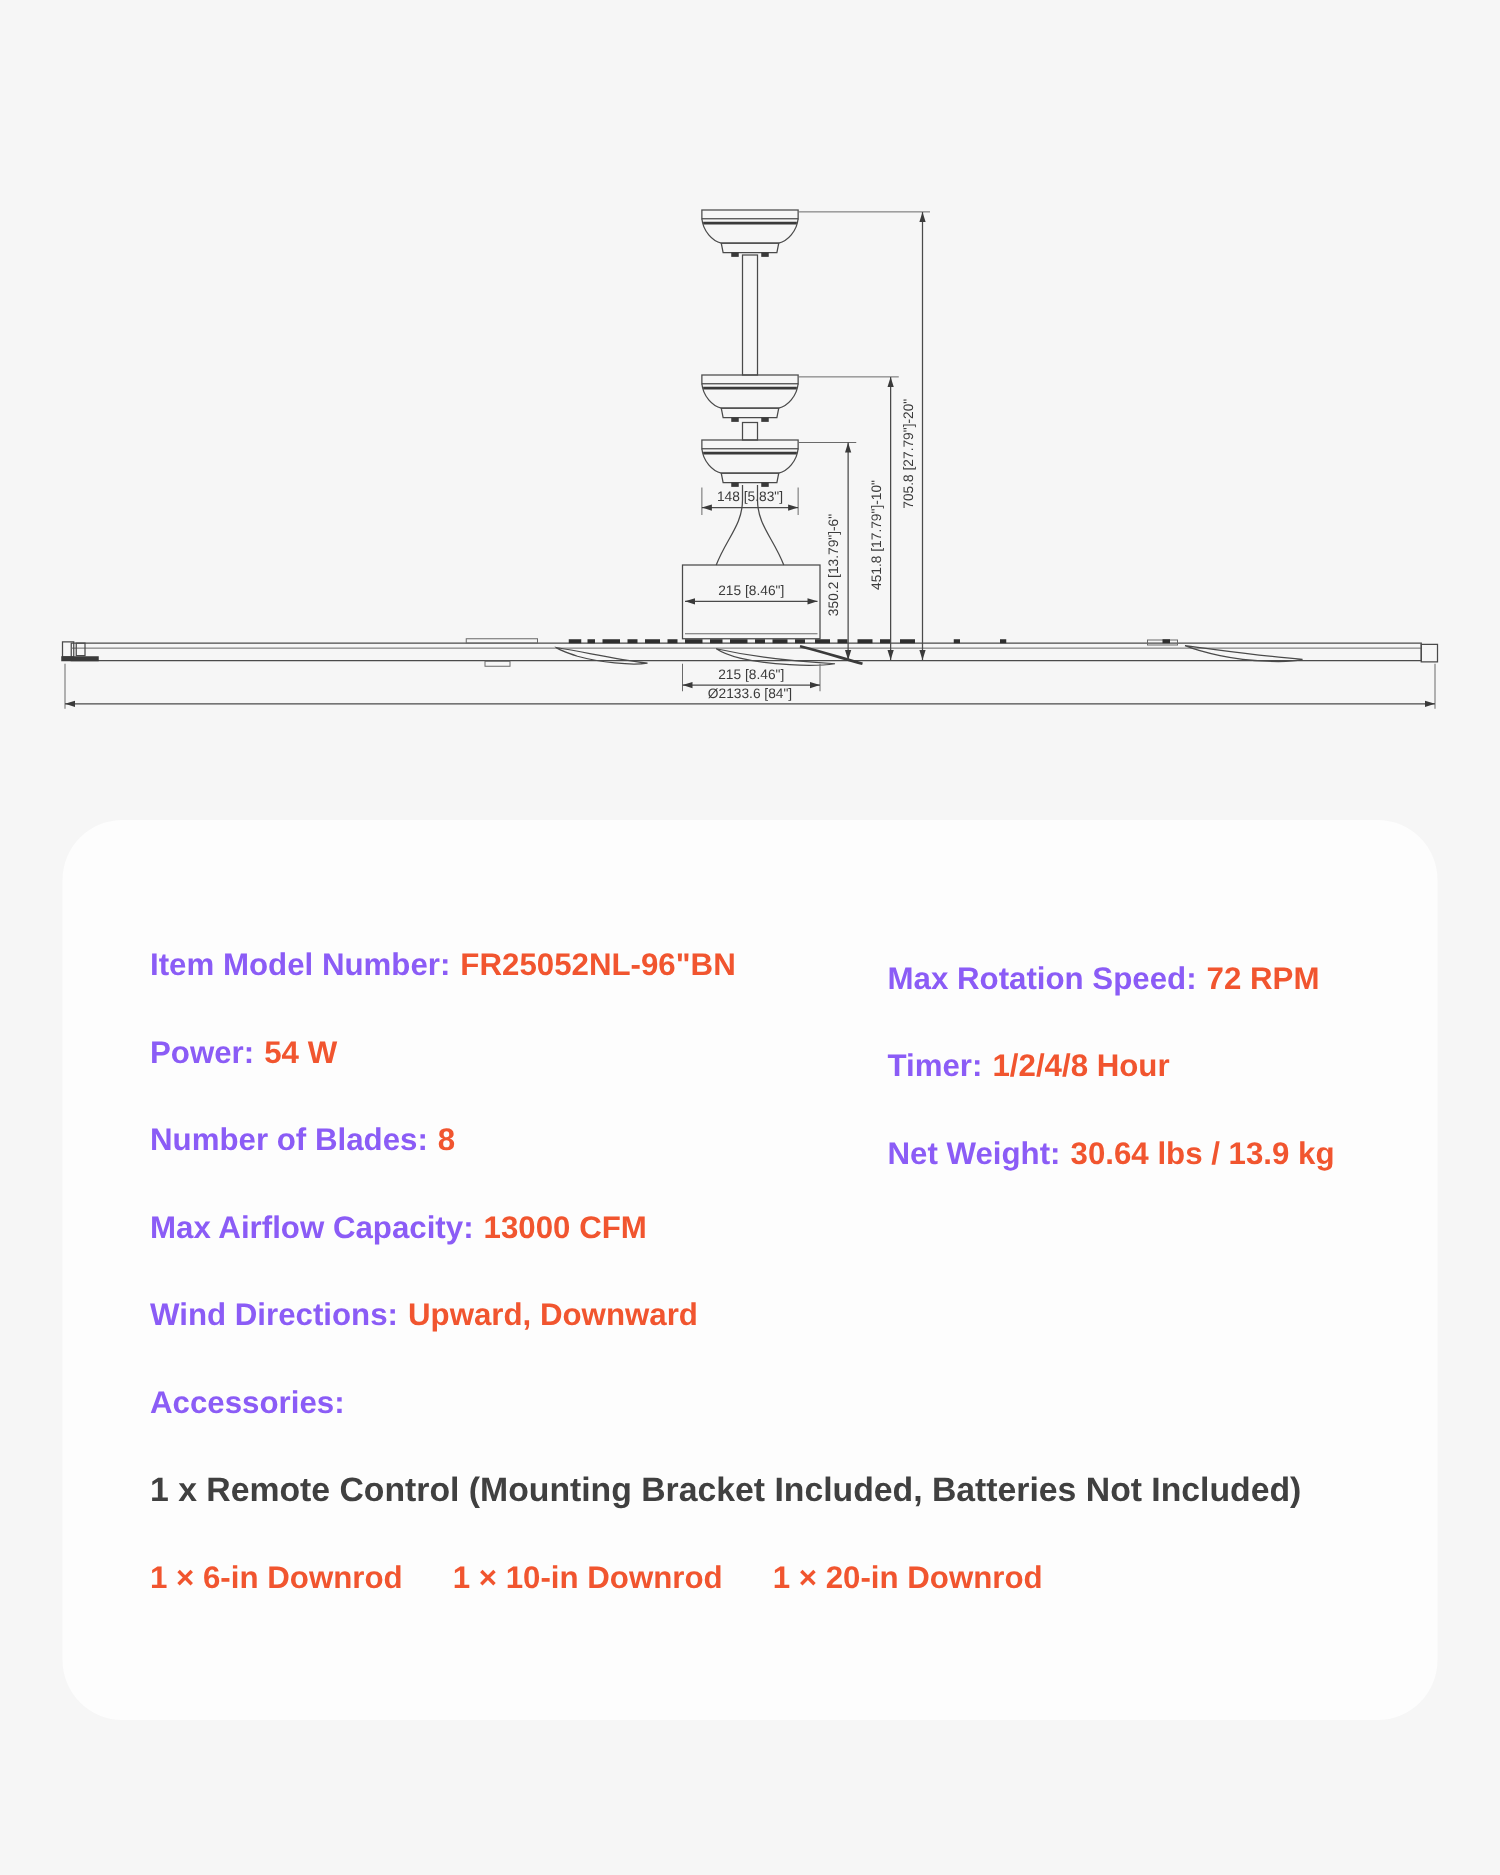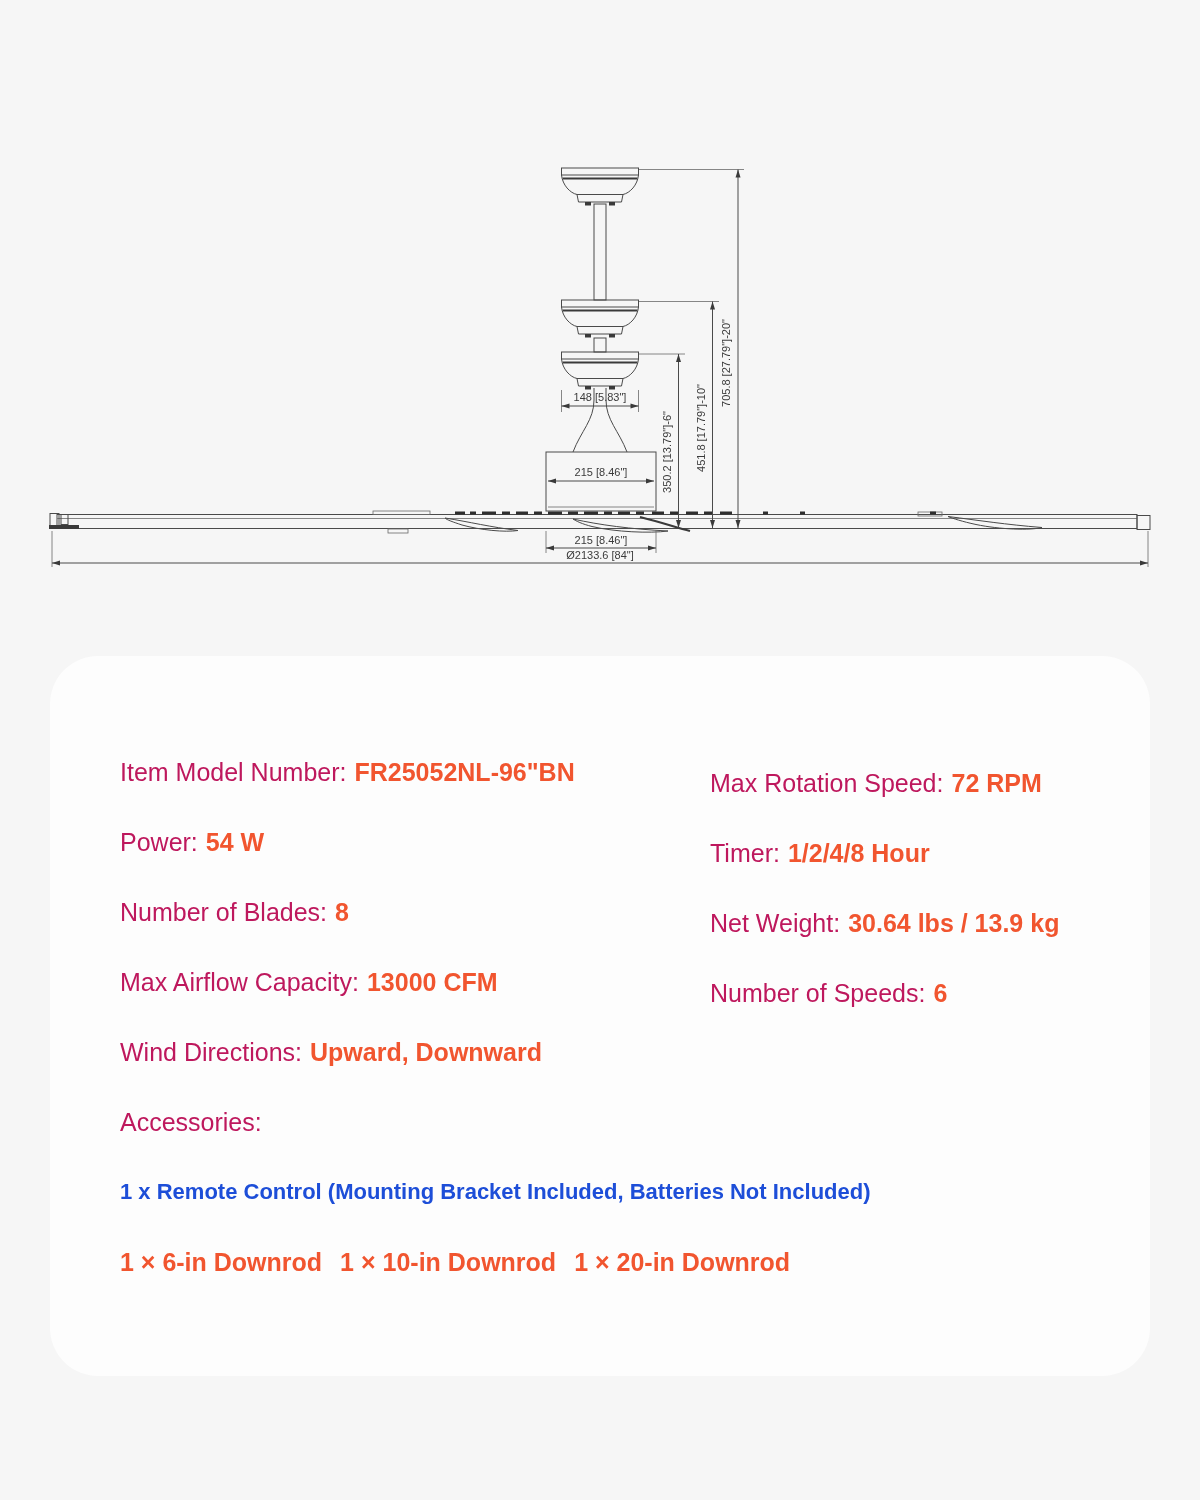--- a/index.html
+++ b/index.html
@@ -19,26 +19,26 @@
   .arrow{fill:#3A3A3A;stroke:none;}
   .dimtext{font-family:"Liberation Sans",sans-serif;font-size:11px;fill:#3B3B3B;}
   
   .card{
     position:absolute;left:50px;top:656px;width:1100px;height:720px;
     background:#FDFDFD;border-radius:48px;
   }
   .col-left{position:absolute;left:70px;top:81px;}
   .col-right{position:absolute;left:660px;top:92px;}
   .spec-row{height:70px;line-height:70px;font-size:25px;color:#1A1A1A;white-space:nowrap;}
-  .lbl{color:#be185d;font-weight:400;}
+  .lbl{color:#8b5cf6;font-weight:700;}
   .val{color:#F1552F;font-weight:700;margin-left:8px;}
   .acc1{position:absolute;left:70px;top:501px;height:70px;line-height:70px;
-        font-size:22px;color:#1d4ed8;font-weight:700;white-space:nowrap;}
+        font-size:27px;color:#404040;font-weight:700;white-space:nowrap;}
   .acc2{position:absolute;left:70px;top:571px;height:70px;line-height:70px;
-        font-size:25px;color:#F1552F;font-weight:700;display:flex;gap:18px;white-space:nowrap;}
+        font-size:25px;color:#F1552F;font-weight:700;display:flex;gap:40px;white-space:nowrap;}
 </style>
 </head>
 <body>
 
 <svg class="diagram" width="1200" height="620" viewBox="0 0 1200 620">
 
   <defs>
     <g id="canopy">
       <rect class="ln" x="561.5" y="0" width="77" height="7"></rect>
       <path class="ln2" d="M562.5,10.5 H637.5"></path>
@@ -167,23 +167,20 @@
   <div class="col-right">
     <div class="spec-row">
       <span class="lbl">Max Rotation Speed:</span><span class="val">72 RPM</span>
     </div>
     <div class="spec-row">
       <span class="lbl">Timer:</span><span class="val">1/2/4/8 Hour</span>
     </div>
     <div class="spec-row">
       <span class="lbl">Net Weight:</span><span class="val">30.64 lbs / 13.9 kg</span>
     </div>
-    <div class="spec-row">
-      <span class="lbl">Number of Speeds:</span><span class="val">6</span>
-    </div>
   </div>
 
   <div class="acc1">1 x Remote Control (Mounting Bracket Included, Batteries Not Included)</div>
 
   <div class="acc2">
     <span>1 × 6-in Downrod</span>
     <span>1 × 10-in Downrod</span>
     <span>1 × 20-in Downrod</span>
   </div>
 

